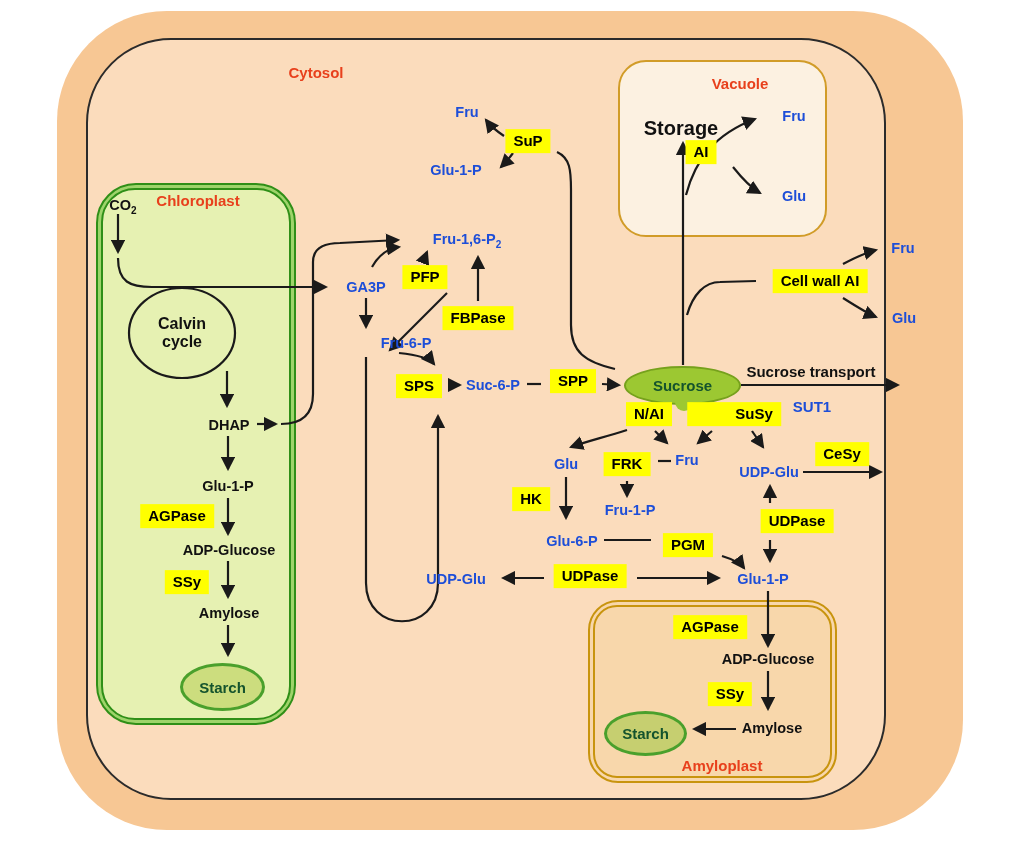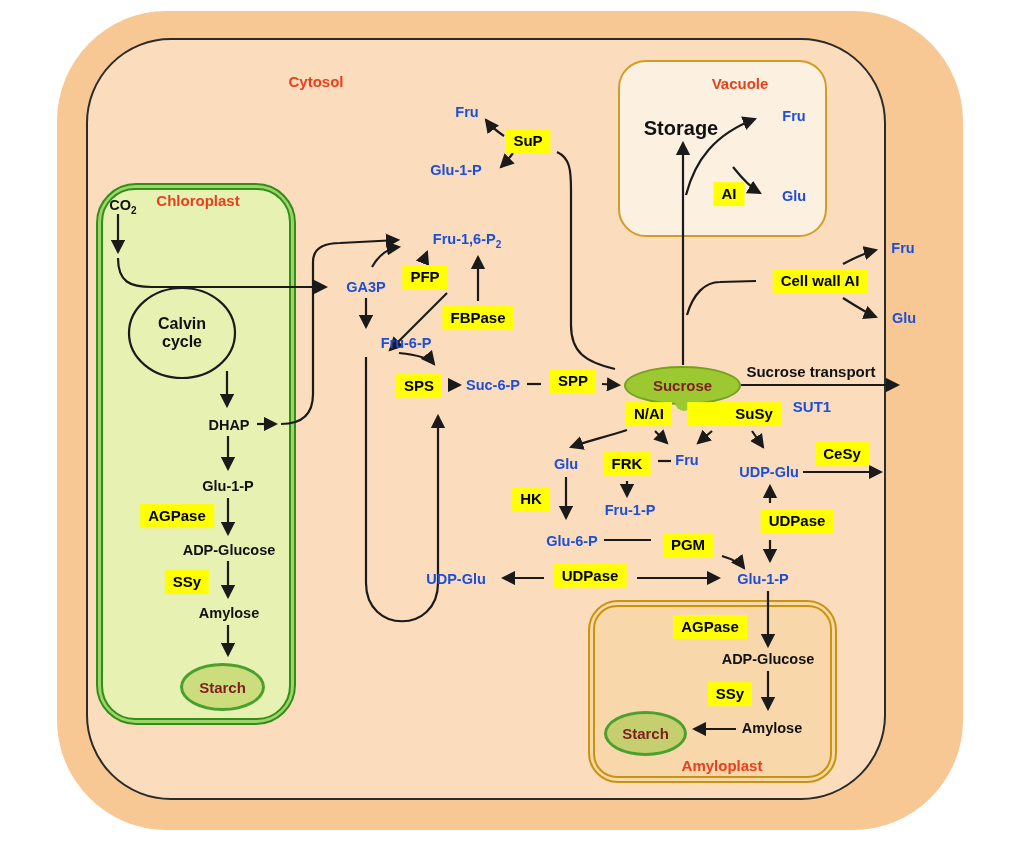--- a/index.html
+++ b/index.html
@@ -9,21 +9,21 @@
   .comp{position:absolute;box-sizing:border-box;}
   #cell-outer{left:57px;top:11px;width:906px;height:819px;border-radius:110px;background:#f7c794;z-index:1;}
   #membrane{left:86px;top:38px;width:800px;height:762px;border-radius:85px;background:#fbdcbc;border:2px solid #2b2b2b;z-index:2;}
   #vacuole{left:618px;top:60px;width:209px;height:177px;border:2px solid #d19c28;border-radius:28px;background:#fcf1e1;z-index:3;}
   #chloro-outer{left:96px;top:183px;width:200px;height:542px;border:2px solid #2f8f17;border-radius:40px;background:#9ed46a;z-index:3;}
   #chloro-inner{position:absolute;inset:3px;border:2px solid #2f8f17;border-radius:34px;background:#e6f1b2;}
   #amylo-outer{left:588px;top:600px;width:249px;height:183px;border:2px solid #c8940e;border-radius:30px;background:#f8d7ab;z-index:3;}
   #amylo-inner{position:absolute;inset:3px;border:2px solid #c8940e;border-radius:24px;background:#f8d7ab;}
   #wires{position:absolute;left:0;top:0;width:1017px;height:844px;z-index:5;pointer-events:none;}
   .oval{position:absolute;border-radius:50%;display:flex;align-items:center;justify-content:center;
-        font-weight:bold;font-size:15px;color:#7f1d1d;z-index:4;box-sizing:border-box;white-space:nowrap;}
+        font-weight:bold;font-size:15px;color:#14532d;z-index:4;box-sizing:border-box;white-space:nowrap;}
   .enz{position:absolute;transform:translate(-50%,-50%);background:#ffff00;color:#000;font-weight:bold;
        font-size:15px;line-height:1.05;padding:4px 8px;white-space:nowrap;z-index:7;}
   .met{position:absolute;transform:translate(-50%,-50%);color:#1d4ed8;font-weight:bold;font-size:14.5px;
        white-space:nowrap;z-index:7;}
   .blk{position:absolute;transform:translate(-50%,-50%);color:#111;font-weight:bold;font-size:14.5px;
        white-space:nowrap;z-index:7;}
   .redlbl{position:absolute;transform:translate(-50%,-50%);color:#e8401c;font-weight:bold;font-size:15px;
        white-space:nowrap;z-index:7;}
   .sub{font-size:10px;vertical-align:-4px;font-weight:bold;}
   .center-txt{text-align:center;font-size:16px;line-height:1.15;}
@@ -112,21 +112,21 @@
     <span>Sucrose</span>
   </div>
   <div class="abs" style="left:675px;top:402px;width:18px;height:9px;background:#9cc832;border-radius:0 0 9px 9px;z-index:4;"></div>
   <div class="oval" style="left:180px;top:663px;width:85px;height:48px;background:#ccdd7e;border:3px solid #4aa02c;">
     <span>Starch</span>
   </div>
   <div class="oval" style="left:604px;top:711px;width:83px;height:45px;background:#c6cf70;border:3px solid #4aa02c;">
     <span>Starch</span>
   </div>
 
-  <div class="redlbl" style="left:316px;top:72px;margin-top:9px;">Cytosol</div>
+  <div class="redlbl" style="left:316px;top:72px;">Cytosol</div>
   <div class="redlbl" style="left:198px;top:200px;">Chloroplast</div>
   <div class="redlbl" style="left:740px;top:83px;">Vacuole</div>
   <div class="redlbl" style="left:722px;top:765px;">Amyloplast</div>
 
   <div class="blk" style="left:123px;top:206px;text-align:center;"><span>CO</span><span class="sub">2</span></div>
   <div class="blk center-txt" style="left:182px;top:333px;">
     <div>Calvin</div>
     <div>cycle</div>
   </div>
   <div class="blk" style="left:229px;top:425px;">DHAP</div>
@@ -134,21 +134,21 @@
   <div class="enz" style="left:177px;top:516px;">AGPase</div>
   <div class="blk" style="left:229px;top:550px;">ADP-Glucose</div>
   <div class="enz" style="left:187px;top:582px;">SSy</div>
   <div class="blk" style="left:229px;top:613px;">Amylose</div>
 
   <div class="met" style="left:467px;top:112px;">Fru</div>
   <div class="enz" style="left:528px;top:141px;">SuP</div>
   <div class="met" style="left:456px;top:170px;">Glu-1-P</div>
 
   <div class="blk" style="left:681px;top:128px;font-size:20px;">Storage</div>
-  <div class="enz" style="left:729px;top:152px;margin-top:42px;">AI</div>
+  <div class="enz" style="left:701px;top:152px;">AI</div>
   <div class="met" style="left:794px;top:116px;">Fru</div>
   <div class="met" style="left:794px;top:196px;">Glu</div>
 
   <div class="met" style="left:366px;top:287px;">GA3P</div>
   <div class="enz" style="left:425px;top:277px;">PFP</div>
   <div class="met" style="left:467px;top:240px;"><span>Fru-1,6-P</span><span class="sub">2</span></div>
   <div class="enz" style="left:478px;top:318px;">FBPase</div>
   <div class="met" style="left:366px;top:343px;margin-left:40px;">Fru-6-P</div>
 
   <div class="enz" style="left:419px;top:386px;">SPS</div>

